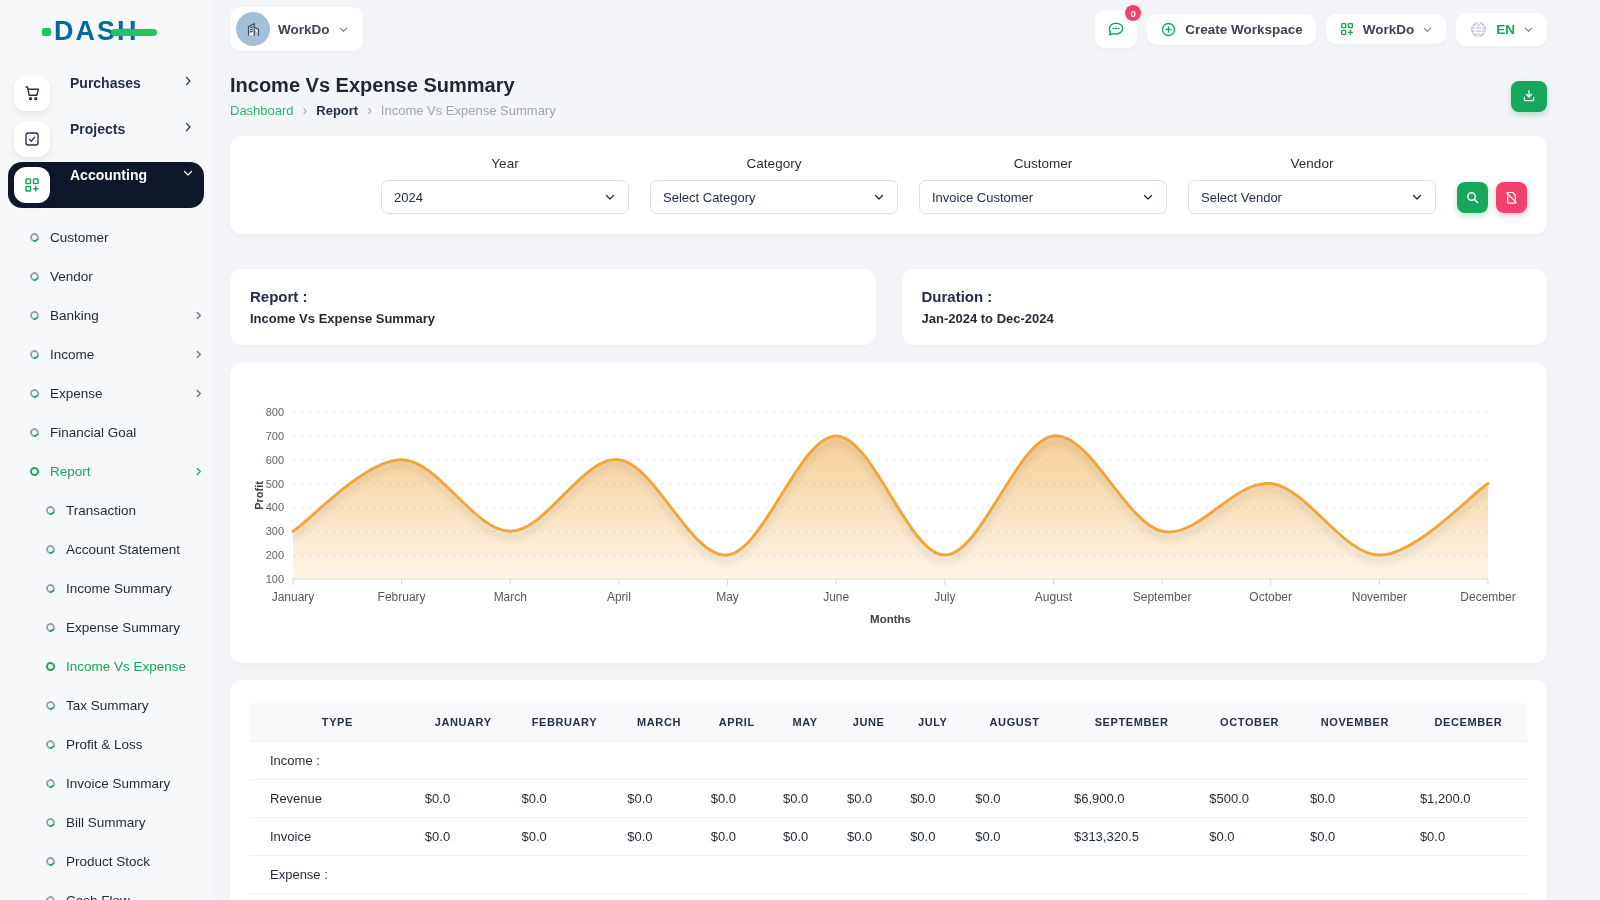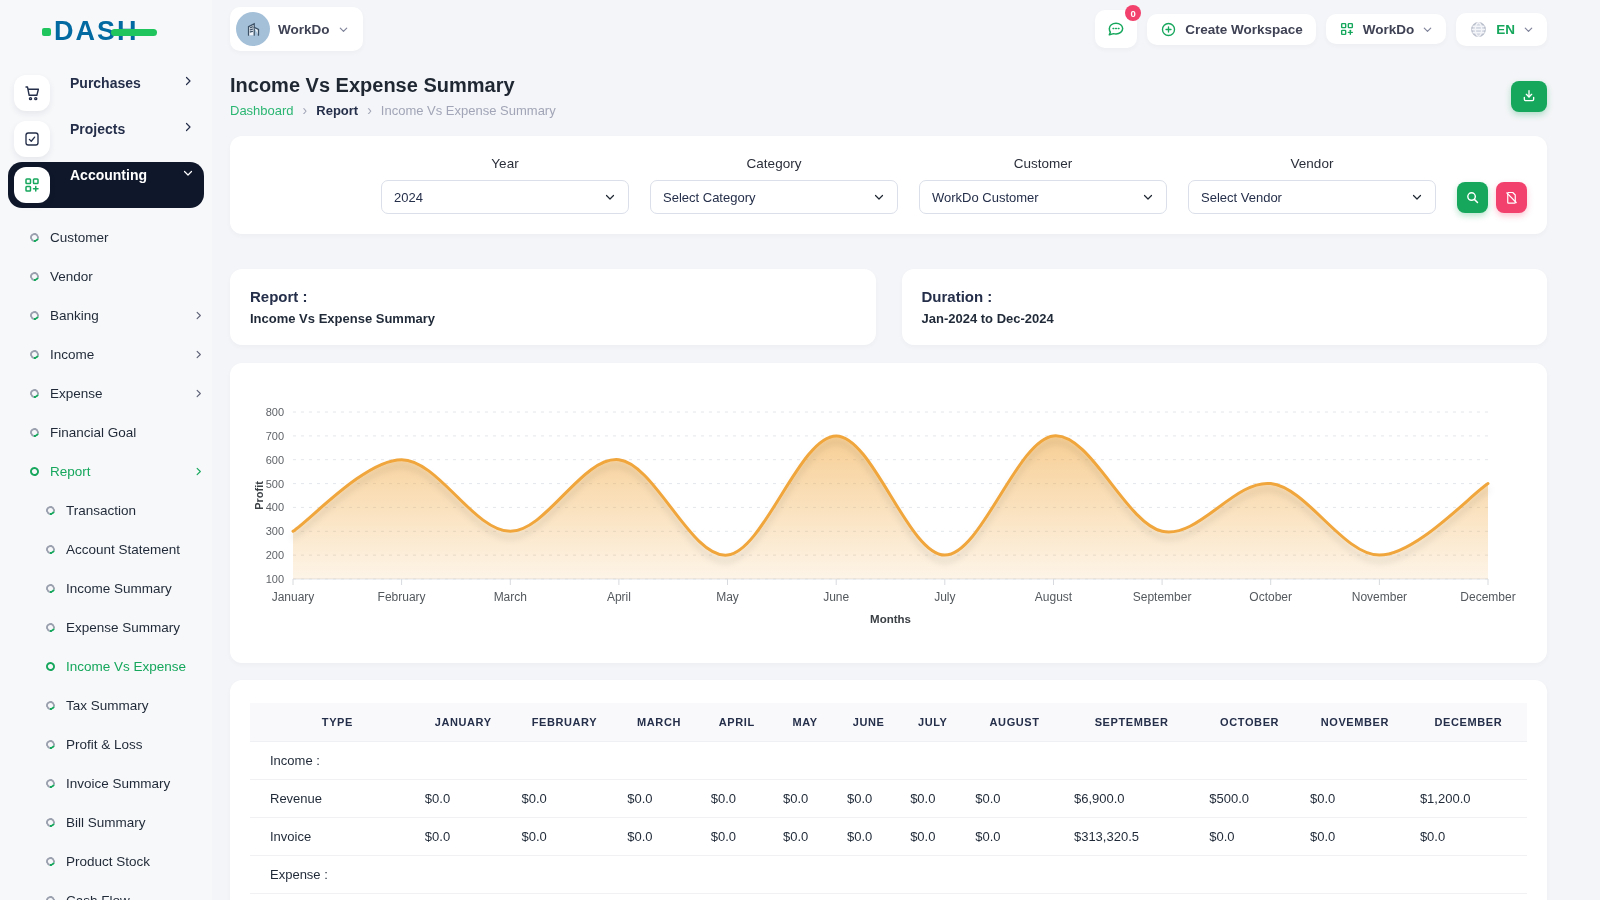--- a/index.html
+++ b/index.html
@@ -329,21 +329,21 @@
       <div class="select">
         <span>Select Category</span>
         <svg width="12" height="12" viewBox="0 0 24 24" fill="none" stroke="#1f2733" stroke-width="2.4" stroke-linecap="round" stroke-linejoin="round">
             <polyline points="5 9 12 16 19 9"></polyline>
           </svg>
       </div>
     </div>
     <div class="field">
       <div class="flabel">Customer</div>
       <div class="select">
-        <span>WorkDo Customer</span>
+        <span>Invoice Customer</span>
         <svg width="12" height="12" viewBox="0 0 24 24" fill="none" stroke="#1f2733" stroke-width="2.4" stroke-linecap="round" stroke-linejoin="round">
             <polyline points="5 9 12 16 19 9"></polyline>
           </svg>
       </div>
     </div>
     <div class="field">
       <div class="flabel">Vendor</div>
       <div class="select">
         <span>Select Vendor</span>
         <svg width="12" height="12" viewBox="0 0 24 24" fill="none" stroke="#1f2733" stroke-width="2.4" stroke-linecap="round" stroke-linejoin="round">

